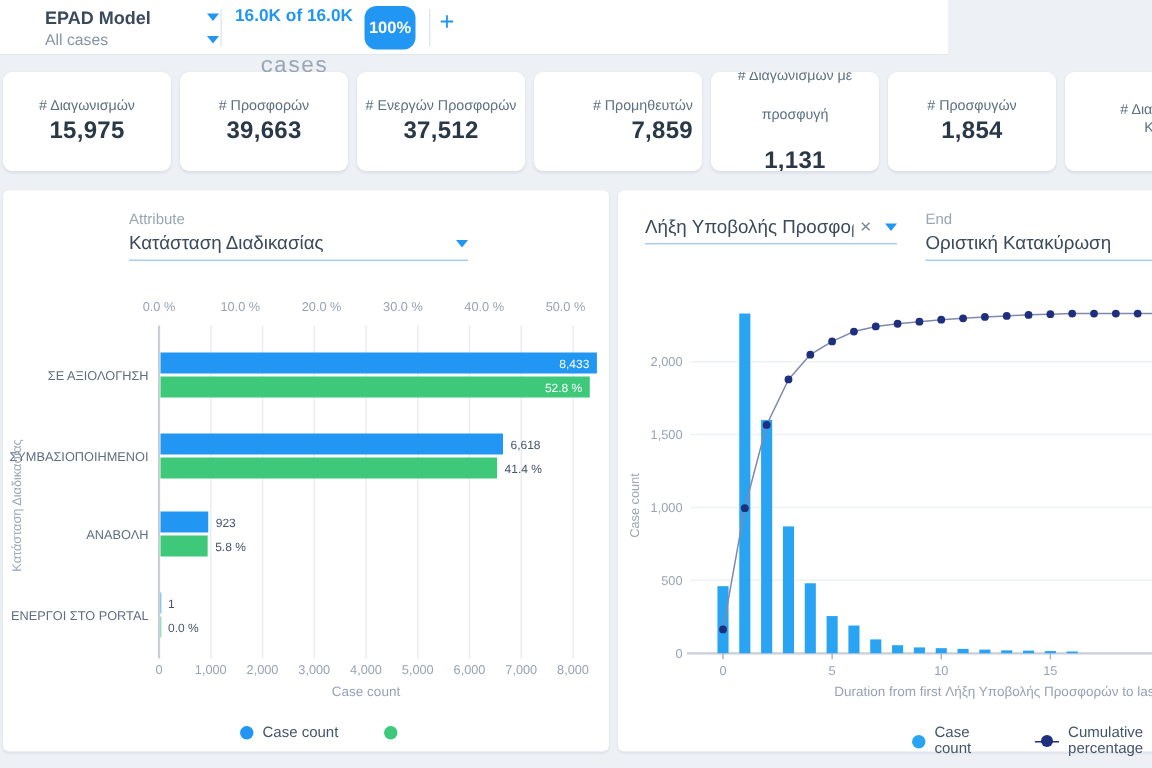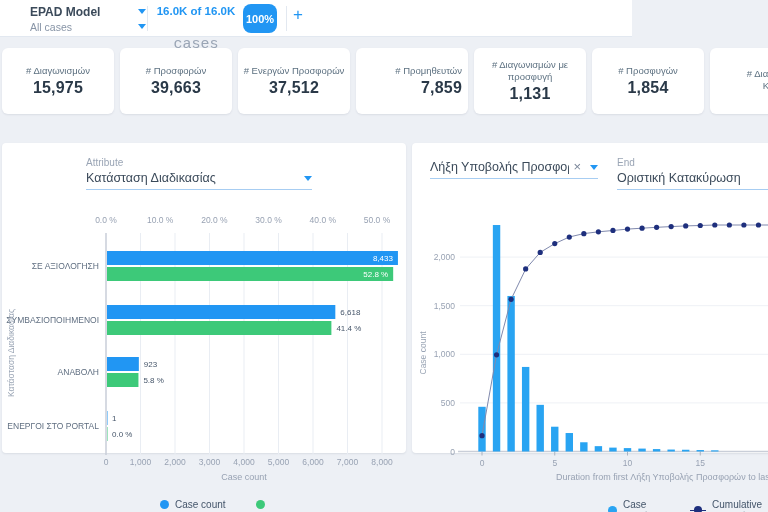--- a/index.html
+++ b/index.html
@@ -27,21 +27,21 @@
   .add-tab { position: absolute; left: 293px; top: 5px; color: #2196f3; font-size: 17px;
              background: none; border: none; font-family: inherit; cursor: pointer; }
   
   .kpi-card { position: absolute; top: 48px; width: 112px; height: 66px; background: #fff;
               border-radius: 6px; box-shadow: 0 1px 2px rgba(45,62,87,.10);
               display: flex; flex-direction: column; align-items: center;
               justify-content: center; padding: 4px 6px; overflow: hidden; }
   .kpi-label { font-size: 9.5px; color: #5c7080; text-align: center; line-height: 1.3; white-space: nowrap; }
   .kpi-value { font-size: 16px; font-weight: 700; color: #2a3948; margin-top: 2px; letter-spacing: .2px; }
   
-  .panel { position: absolute; top: 143px; height: 310px; background: #fff;
+  .panel { position: absolute; top: 127px; height: 374px; background: #fff;
            border-radius: 4px; box-shadow: 0 1px 2px rgba(45,62,87,.10); }
   #panel-left  { left: 2px;  width: 404px; }
   #panel-right { left: 412px; width: 400px; }
   .dd { position: absolute; cursor: pointer; }
   .dd-label { font-size: 10px; color: #9aa5b5; }
   .dd-row { display: flex; align-items: center; border-bottom: 1px solid #a7cdf2;
             padding-bottom: 4px; margin-top: 3px; }
   .dd-value { font-size: 12.5px; color: #3b4a5a; flex: 1; white-space: nowrap; overflow: hidden; }
   .clear-x { color: #7a8699; font-size: 13px; line-height: 10px; margin: 0 9px 0 4px; cursor: pointer; }
   .chart-svg { position: absolute; left: 0; top: 60px; }
@@ -89,21 +89,21 @@
       <div class="kpi-value">39,663</div>
     </div>
     <div class="kpi-card" style="left: 238px;">
       <div class="kpi-label"># Ενεργών Προσφορών</div>
       <div class="kpi-value">37,512</div>
     </div>
     <div class="kpi-card" style="left: 356px; align-items: flex-end;">
       <div class="kpi-label"># Προμηθευτών</div>
       <div class="kpi-value">7,859</div>
     </div>
-    <div class="kpi-card" style="left: 474px;">
+    <div class="kpi-card" style="left: 474px; gap: 14px;">
       <div class="kpi-label"># Διαγωνισμών με</div>
       <div class="kpi-label">προσφυγή</div>
       <div class="kpi-value">1,131</div>
     </div>
     <div class="kpi-card" style="left: 592px;">
       <div class="kpi-label"># Προσφυγών</div>
       <div class="kpi-value">1,854</div>
     </div>
     <div class="kpi-card" style="left: 710px;">
       <div class="kpi-label"># Διαγων</div>

